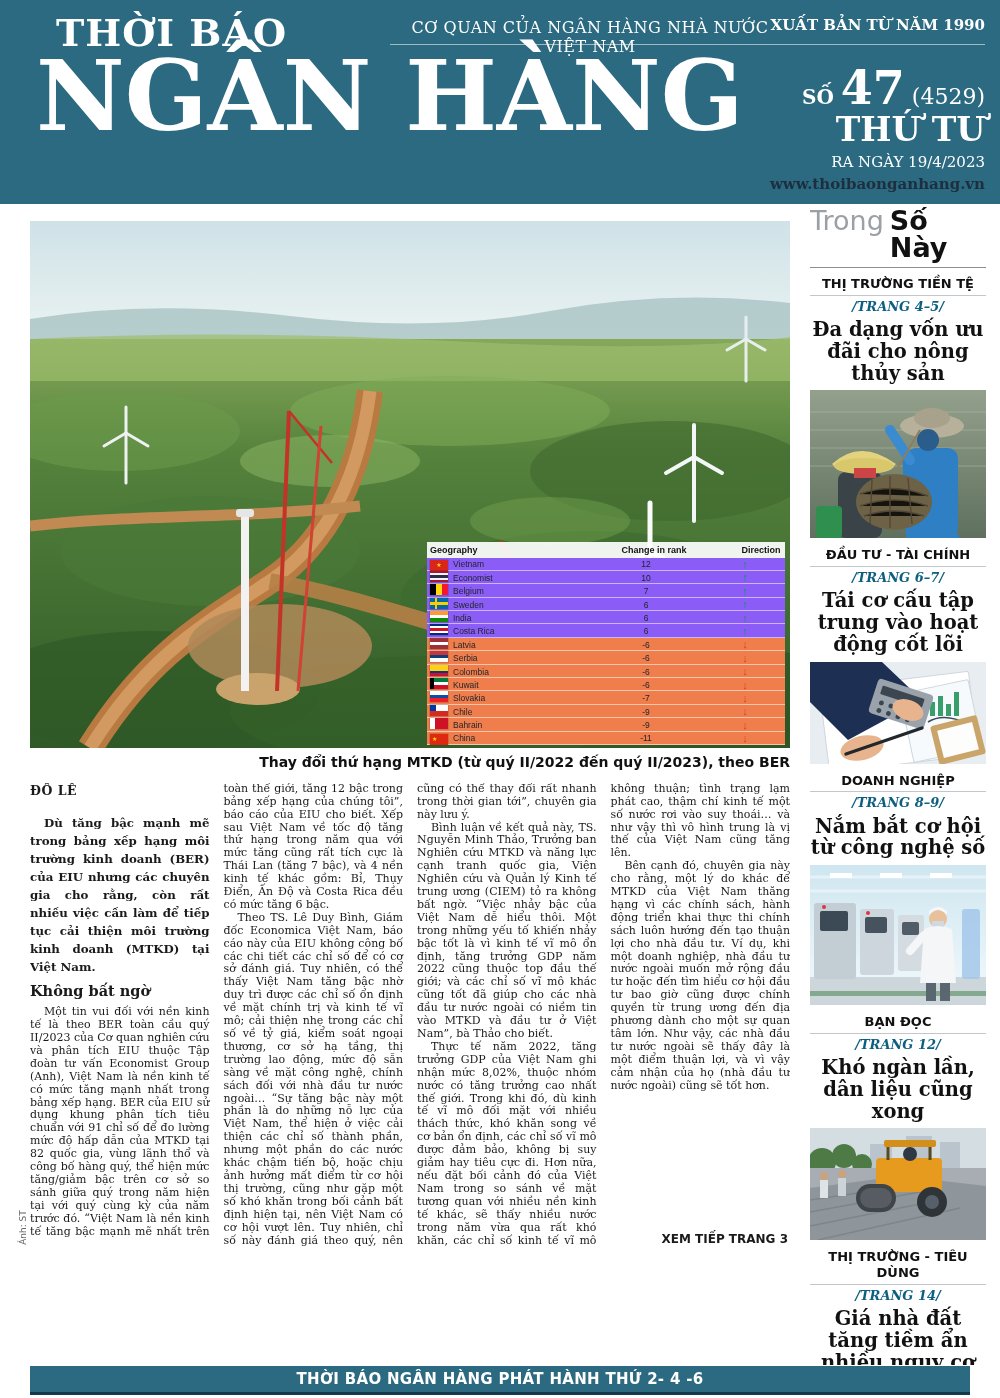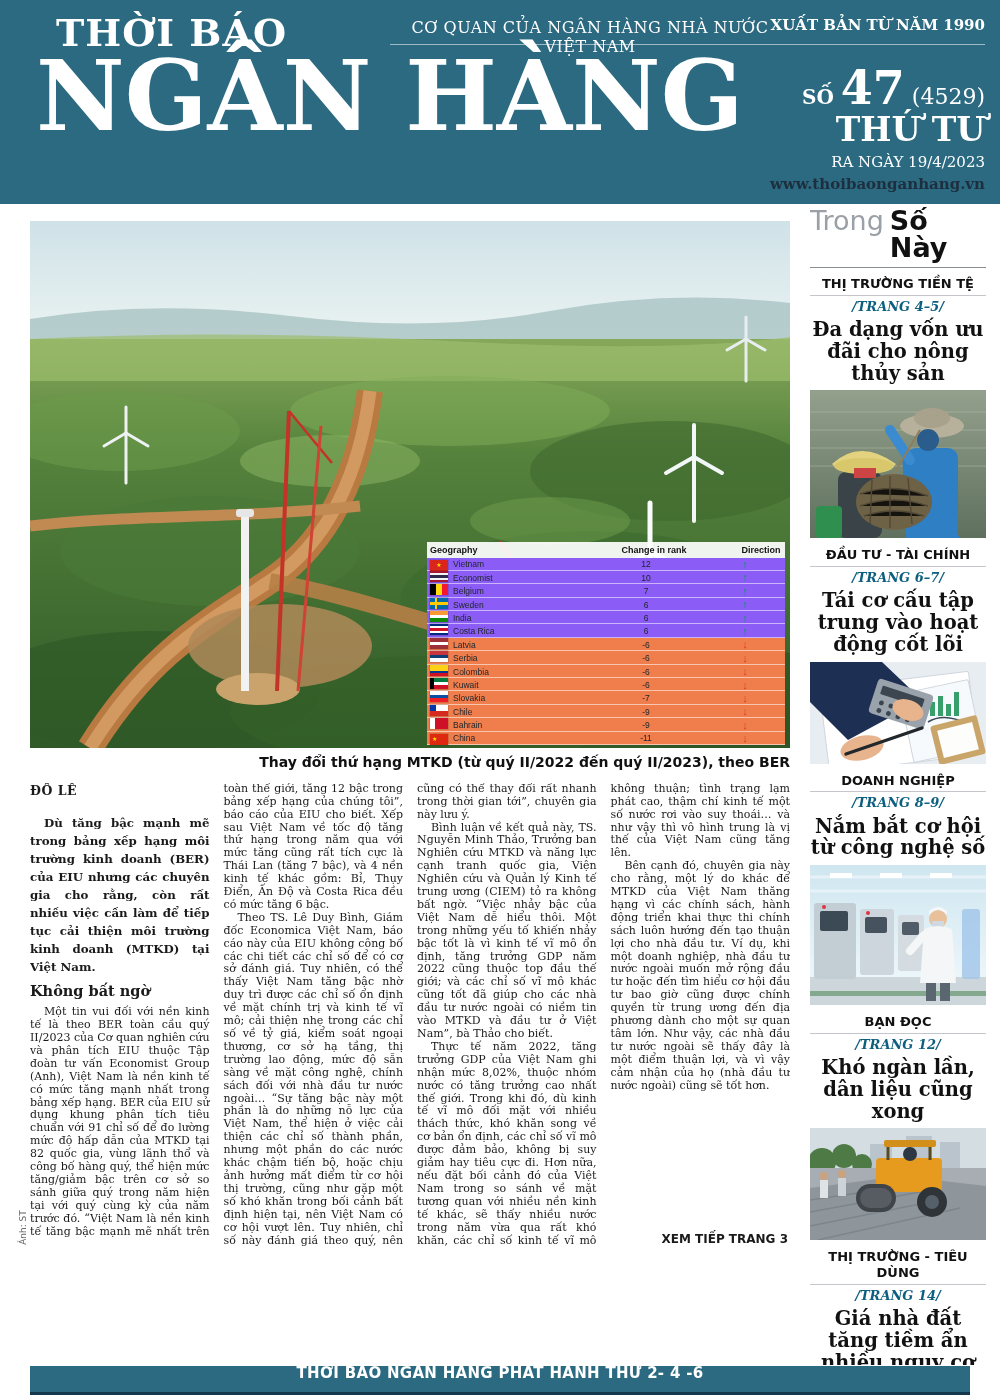--- a/index.html
+++ b/index.html
@@ -94,21 +94,21 @@
   .sb-sec{margin-bottom:9px;text-align:center;}
   .sb-cat{font:bold 13px/1.2 "DejaVu Sans",sans-serif;color:#111;}
   .sb-rule{height:1px;background:#c3c7cb;margin:3px 0;}
   .sb-page{font:bold italic 13px/1.25 "DejaVu Serif",serif;color:#0d5f80;}
   .sb-hl{font:bold 19.5px/1.12 "DejaVu Serif",serif;color:#111;margin:4px 0 6px 0;}
   .sb-photo{width:176px;overflow:hidden;}
   .sb-photo svg{display:block;}
 
   
   .footer-bar{position:absolute;left:30px;right:30px;top:1366px;height:26px;background:#2b6a80;
-      border-bottom:3px solid #14394c;display:flex;justify-content:center;}
+      border-bottom:3px solid #14394c;display:flex;align-items:center;justify-content:center;}
   .footer-bar span{color:#fff;font:bold 15px/1 "DejaVu Sans",sans-serif;letter-spacing:.3px;}
 </style>
 </head>
 <body>
 
 <header class="masthead">
   <div class="mh-title-small">THỜI BÁO</div>
   <div class="mh-title-big">NGÂN HÀNG</div>
   <div class="mh-agency">CƠ QUAN CỦA NGÂN HÀNG NHÀ NƯỚC VIỆT NAM</div>
   <div class="mh-topline"></div>

